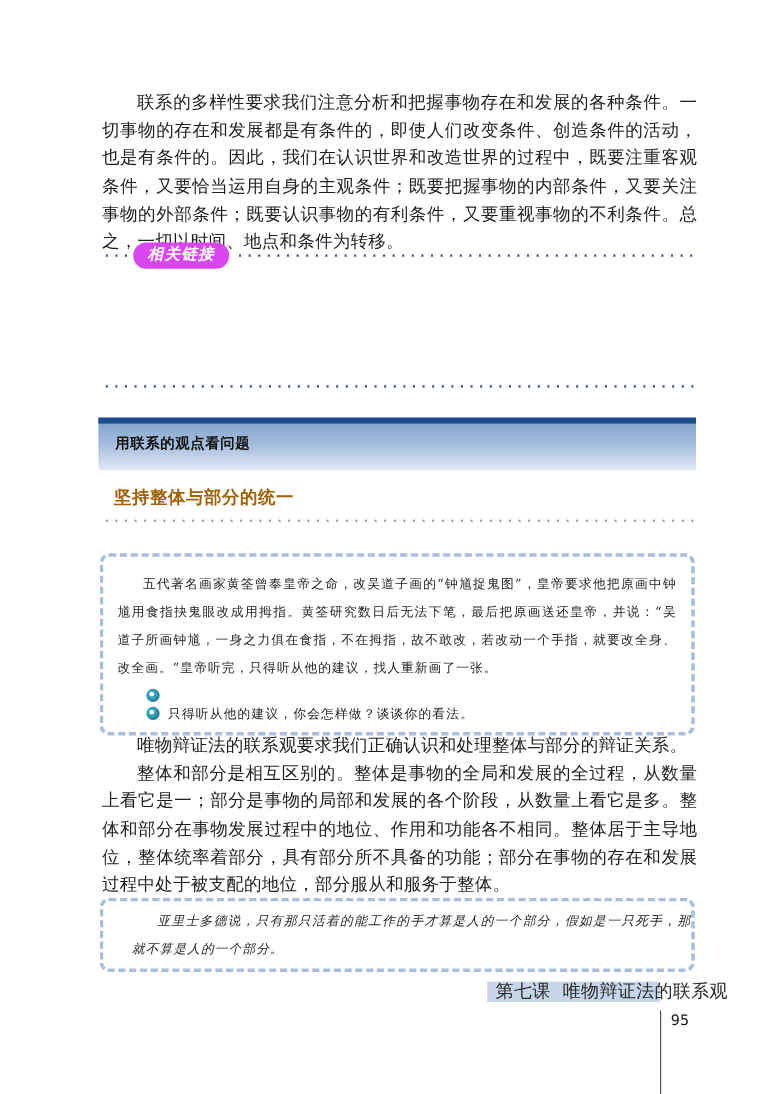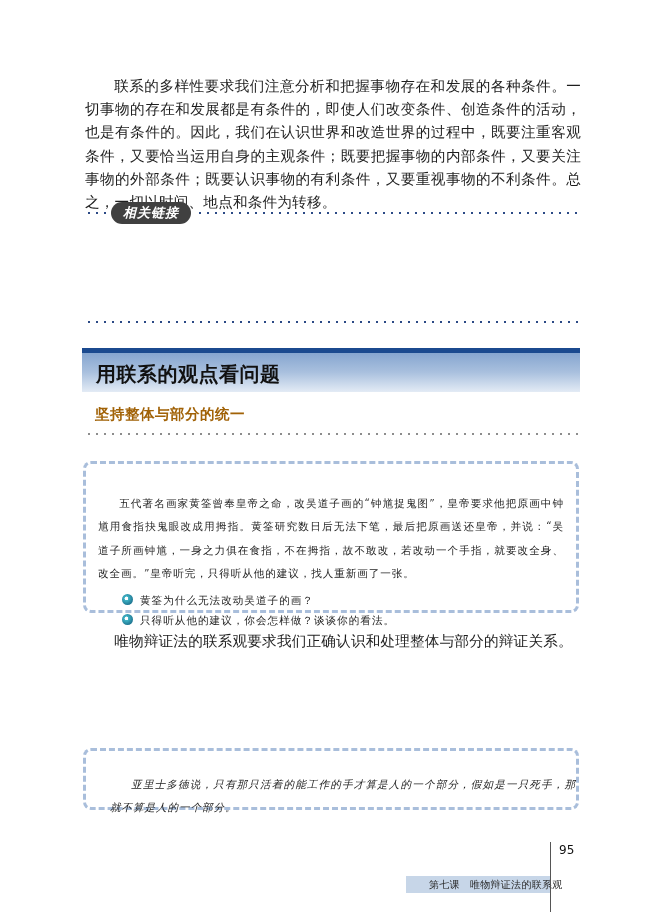--- a/index.html
+++ b/index.html
@@ -38,21 +38,21 @@
       background-repeat: repeat-x;
     }
 
     
     .badge {
       position: absolute;
       left: 111px;
       top: 202px;
       width: 80px;
       height: 22px;
-      background: #404040;
+      background: #d946ef;
       border-radius: 11px;
       color: #ffffff;
       font-family: "DejaVu Sans", "Liberation Sans", sans-serif;
       font-weight: bold;
       font-style: italic;
       font-size: 13px;
       line-height: 22px;
       text-align: center;
       letter-spacing: 1px;
     }
@@ -85,21 +85,21 @@
       width: 100%;
       height: 5px;
       background: #1b4a8f;
     }
     .section-banner .title {
       position: absolute;
       left: 14px;
       top: 13px;
       font-family: "DejaVu Serif", "Liberation Serif", serif;
       font-weight: bold;
-      font-size: 20px;
+      font-size: 12px;
       color: #111111;
       letter-spacing: 0.5px;
     }
 
     .sub-heading {
       position: absolute;
       left: 95px;
       top: 405px;
       font-family: "DejaVu Sans", "Liberation Sans", sans-serif;
       font-weight: bold;
@@ -114,21 +114,21 @@
       border: 3px dashed #a9bedb;
       border-radius: 8px;
     }
     .box-text {
       font-size: 10.6px;
       line-height: 23.4px;
       color: #1e1e1e;
       letter-spacing: 0.9px;
       text-align: justify;
     }
-    .box-text p { text-indent: 2em; margin-top: 16px; }
+    .box-text p { text-indent: 2em; }
 
     .q-list { list-style: none; margin-top: 4px; padding-left: 24px; }
     .q-list li {
       font-size: 10.6px;
       line-height: 20px;
       letter-spacing: 1px;
       color: #1e1e1e;
       display: flex;
       align-items: center;
     }
@@ -139,29 +139,29 @@
       border-radius: 50%;
       background: radial-gradient(circle at 40% 40%, #ffffff 0 18%, #3fb2c4 22%, #1a6c8a 80%);
       margin-right: 7px;
       flex: 0 0 auto;
     }
 
     
     .footer-tab {
       position: absolute;
       left: 406px;
-      top: 876px;
+      top: 818px;
       width: 144px;
       height: 17px;
       background: #c7d6e8;
       font-family: "DejaVu Sans", "Liberation Sans", sans-serif;
-      font-size: 10px;
+      font-size: 15px;
       line-height: 17px;
       color: #2a2a2a;
-      padding-left: 23px;
+      padding-left: 7px;
       white-space: nowrap;
       letter-spacing: 0.3px;
     }
     .footer-tab .lesson { margin-right: 10px; }
     .footer-line {
       position: absolute;
       left: 550px;
       top: 842px;
       width: 1px;
       height: 70px;
@@ -200,32 +200,32 @@
 
   <div class="sub-heading">坚持整体与部分的统一</div>
   <div class="dot-rule" style="left:85px; top:433px; width:497px; background-image: radial-gradient(circle, #8a8a8a 0.7px, transparent 1px);"></div>
 
   <div class="dash-box" style="left:83px; top:461px; width:496px; height:152px;">
     <div class="box-text" style="position:absolute; left:12px; top:12px; width:466px;">
       <p>五代著名画家黄筌曾奉皇帝之命，改吴道子画的“钟馗捉鬼图”，皇帝要求他把原画中钟馗用食指抉鬼眼改成用拇指。黄筌研究数日后无法下笔，最后把原画送还皇帝，并说：“吴道子所画钟馗，一身之力俱在食指，不在拇指，故不敢改，若改动一个手指，就要改全身、改全画。”皇帝听完，只得听从他的建议，找人重新画了一张。</p>
       <ul class="q-list">
         <li>
           <span class="bullet-icon"></span>
-          <span>黄筌为什么无法改动吴道子的画？</span>
         </li>
         <li>
           <span class="bullet-icon"></span>
           <span>只得听从他的建议，你会怎样做？谈谈你的看法。</span>
         </li>
       </ul>
     </div>
   </div>
 
-  <div class="body-text" style="top:629px;">
+  <div class="body-text" style="top:610px;">
     <p>唯物辩证法的联系观要求我们正确认识和处理整体与部分的辩证关系。</p>
+    <p>整体和部分是相互区别的。整体是事物的全局和发展的全过程，从数量上看它是一；部分是事物的局部和发展的各个阶段，从数量上看它是多。整体和部分在事物发展过程中的地位、作用和功能各不相同。整体居于主导地位，整体统率着部分，具有部分所不具备的功能；部分在事物的存在和发展过程中处于被支配的地位，部分服从和服务于整体。</p>
   </div>
 
   <div class="dash-box" style="left:83px; top:748px; width:496px; height:62px;">
     <div class="box-text" style="position:absolute; left:24px; top:6px; width:466px;font-style:italic;">
       <p>亚里士多德说，只有那只活着的能工作的手才算是人的一个部分，假如是一只死手，那就不算是人的一个部分。</p>
     </div>
   </div>
 
   <div class="footer-tab">
     <span class="lesson">第七课</span><span>唯物辩证法的联系观</span>

